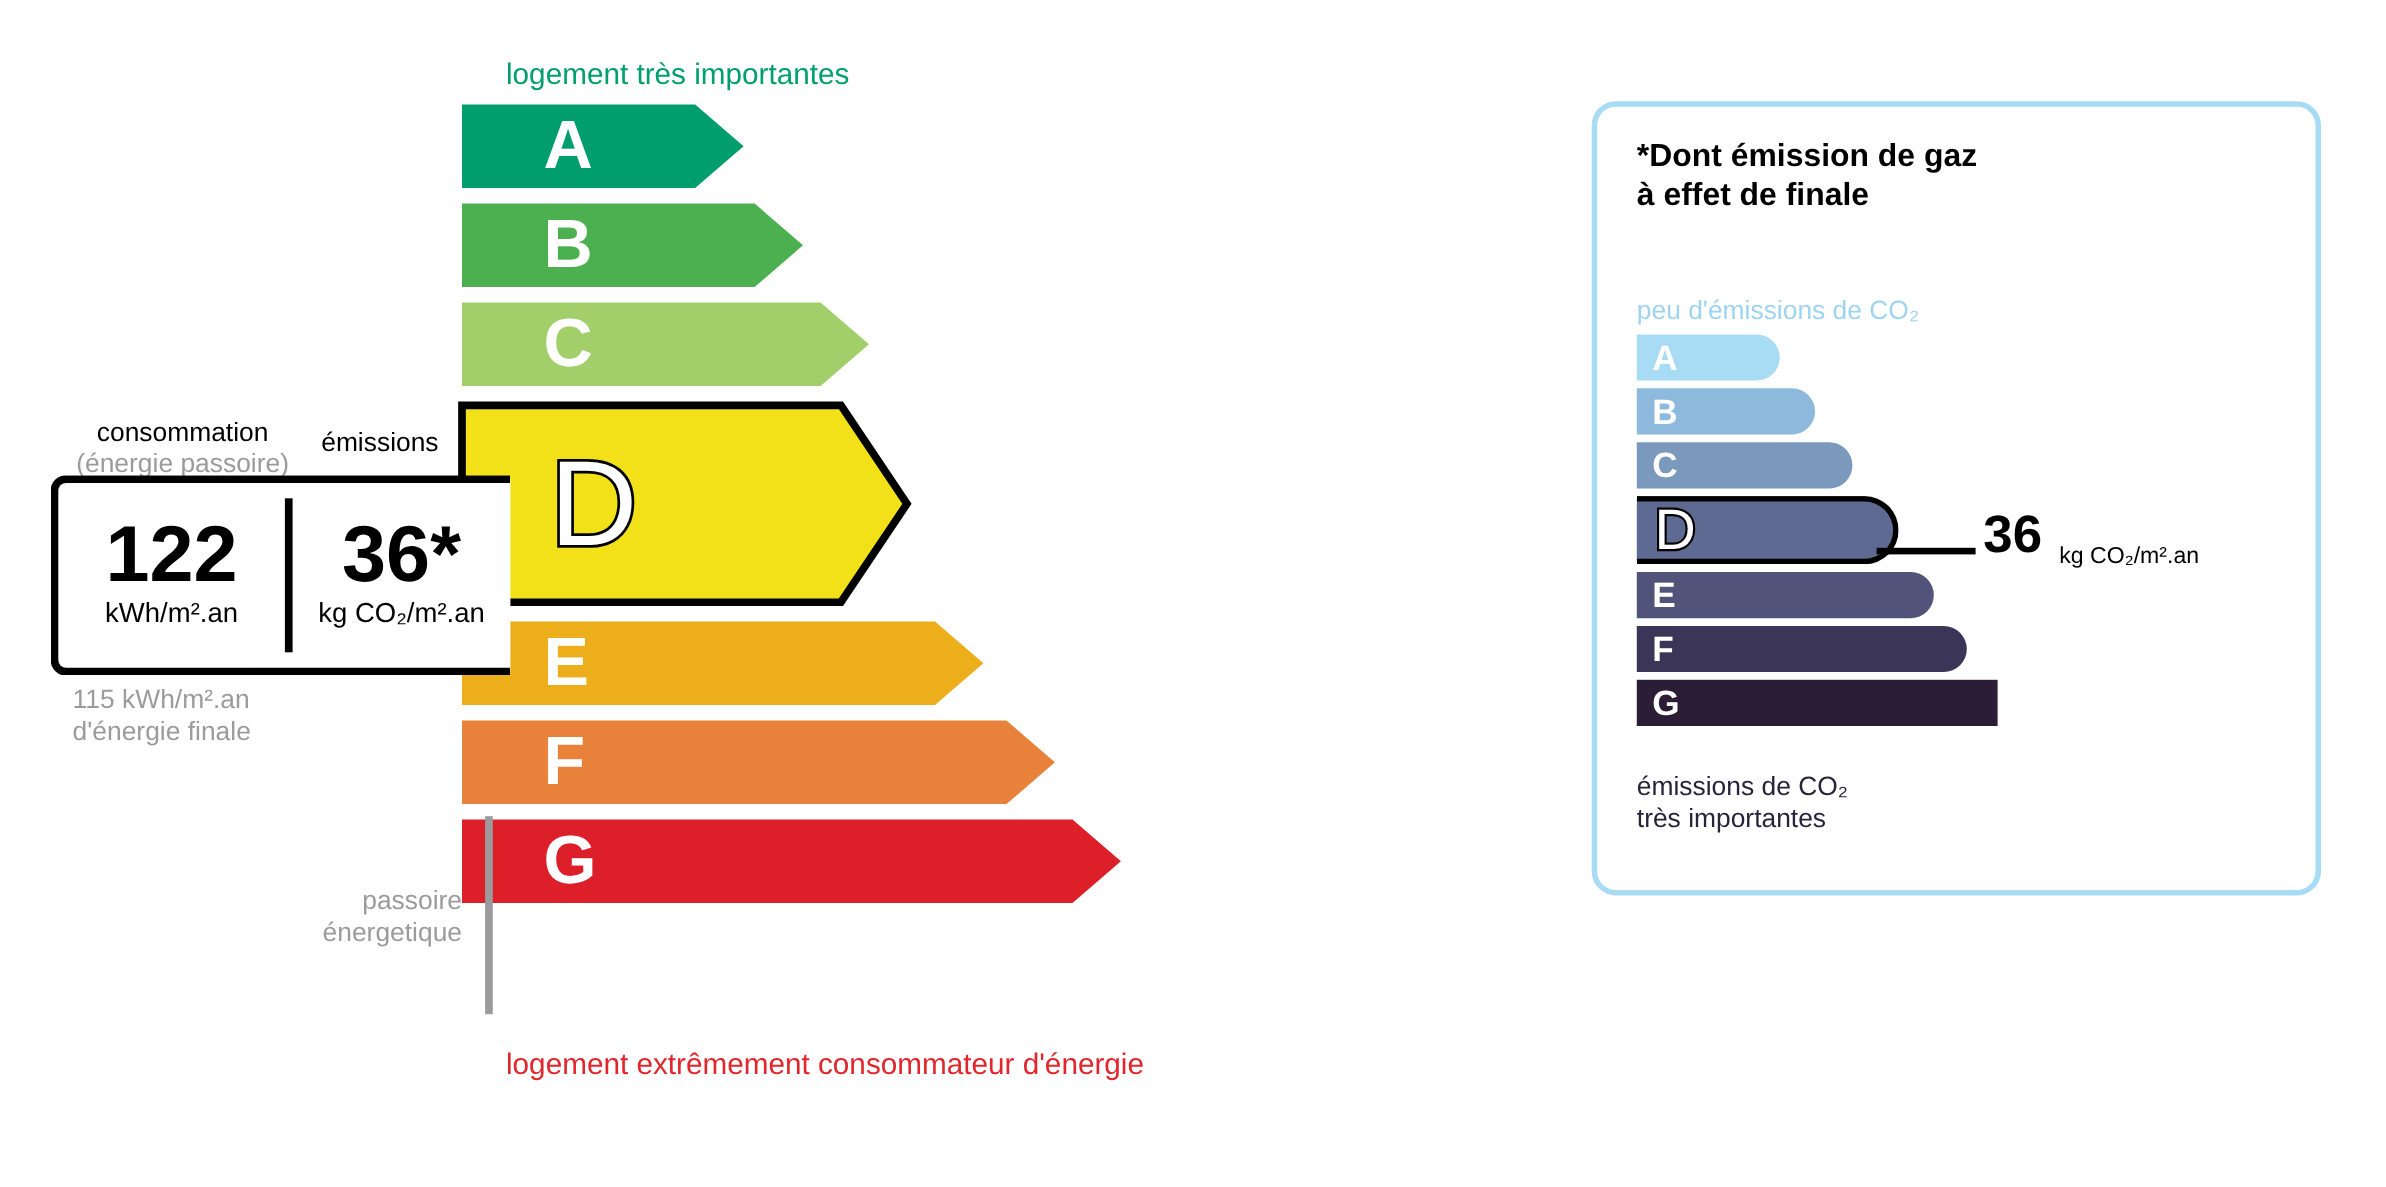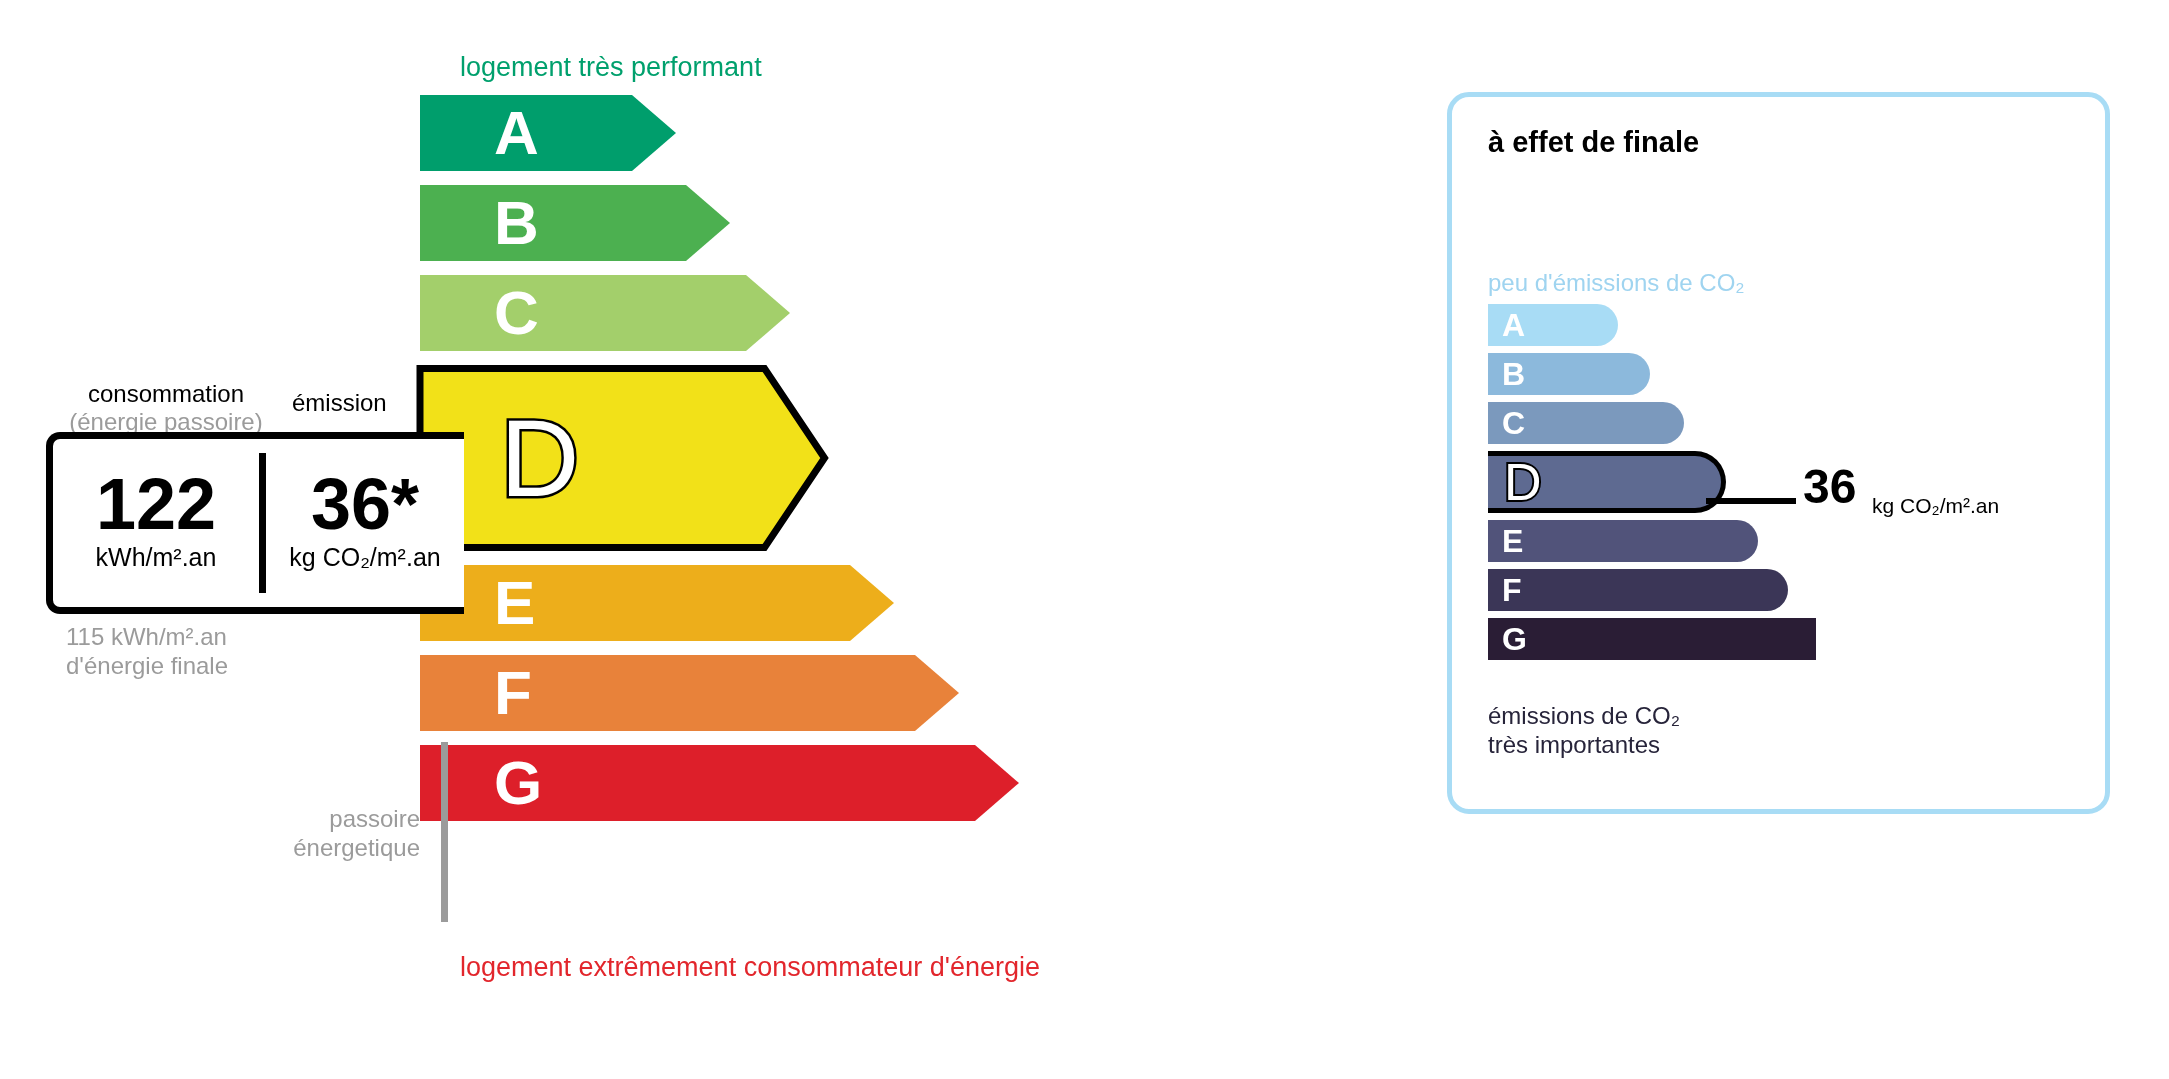--- a/index.html
+++ b/index.html
@@ -255,21 +255,21 @@
     font-size: 21px;
     color: #000000;
     line-height: 1;
   }
 </style>
 </head>
 <body>
 
 <div id="dpe-panel">
 
-  <div class="top-caption">logement très performant</div>
+  <div class="top-caption">logement très importantes</div>
 
   <div class="scale-rows">
       <div class="scale-row">
         <div class="arrow">
           <svg width="226" height="86">
             <polygon points="-40,0 172,0 216,38 172,76 -40,76" fill="#009e6c"></polygon>
           </svg>
           <span class="arrow-letter">A</span>
         </div>
       </div>
@@ -322,21 +322,21 @@
         </div>
       </div>
     </div>
 
   <div class="bottom-caption">logement extrêmement consommateur d'énergie</div>
 
   <div class="vb-label-top lbl-conso">
     <div>consommation</div>
     <div class="sub">(énergie passoire)</div>
   </div>
-  <div class="vb-label-top lbl-emis">émission</div>
+  <div class="vb-label-top lbl-emis">émissions</div>
 
   <div id="value-box">
     <div class="vb-inner">
       <div class="vb-cell primary">
         <div class="vb-num">122</div>
         <div class="vb-unit">kWh/m².an</div>
       </div>
       <div class="vb-sep"></div>
       <div class="vb-cell emis">
         <div class="vb-num">36*</div>
@@ -352,20 +352,21 @@
 
   <div class="passoire-bar"></div>
   <div class="passoire-text">
     <div>passoire</div>
     <div>énergetique</div>
   </div>
 </div>
 
 <div id="co2-panel">
   <div class="co2-title">
+    <div>*Dont émission de gaz</div>
     <div>à effet de finale</div>
   </div>
 
   <div class="co2-top-caption">peu d'émissions de CO₂</div>
 
   <div class="co2-rows">
       <div class="co2-row">
         <div class="co2-bar" style="width: 130px; background: rgb(168, 220, 245);"></div>
         <span class="co2-letter">A</span>
       </div>

